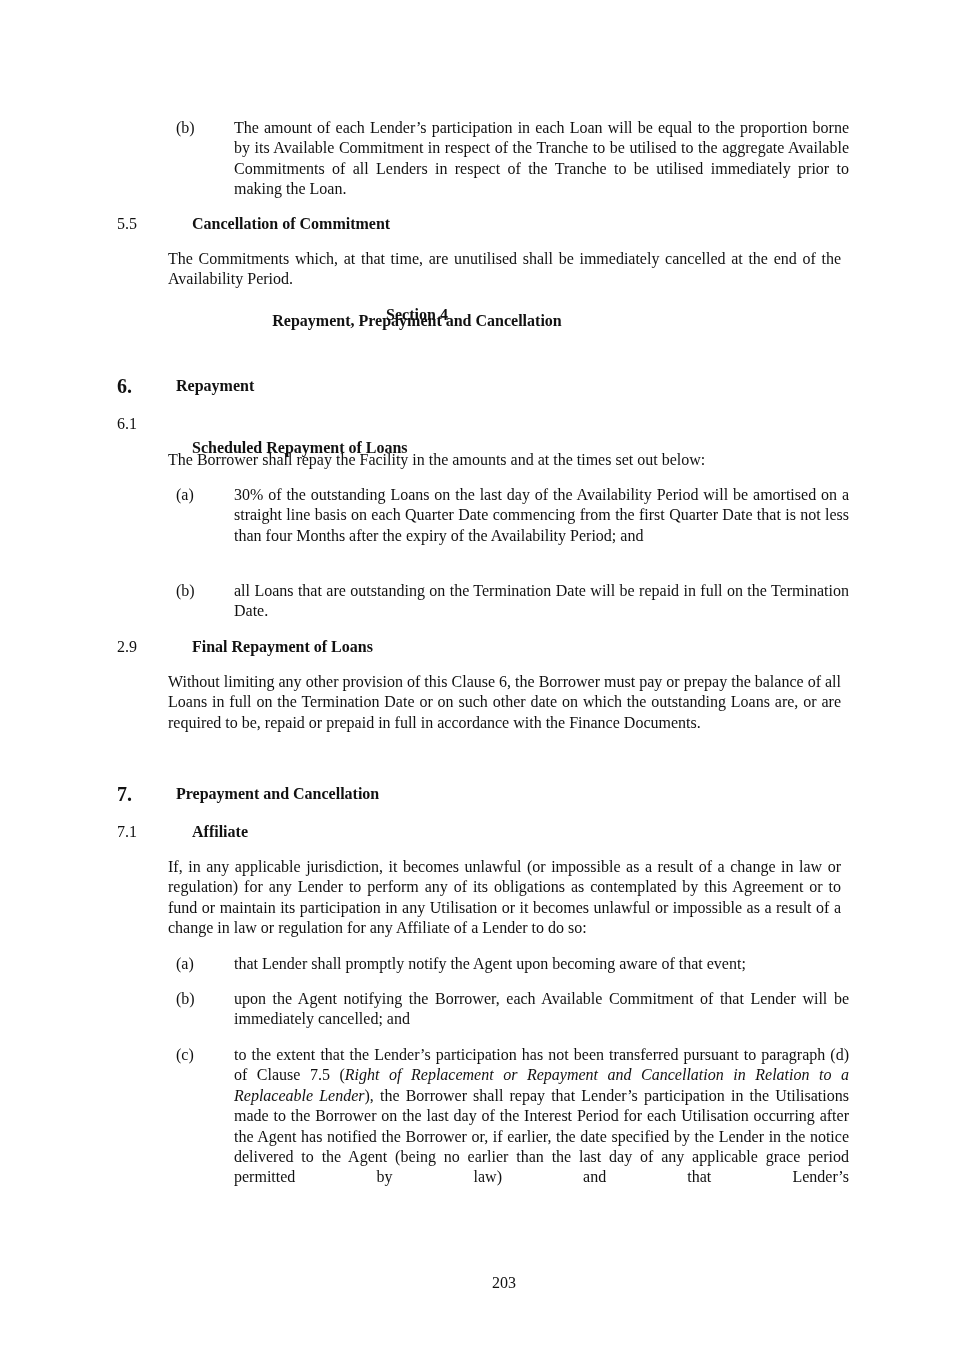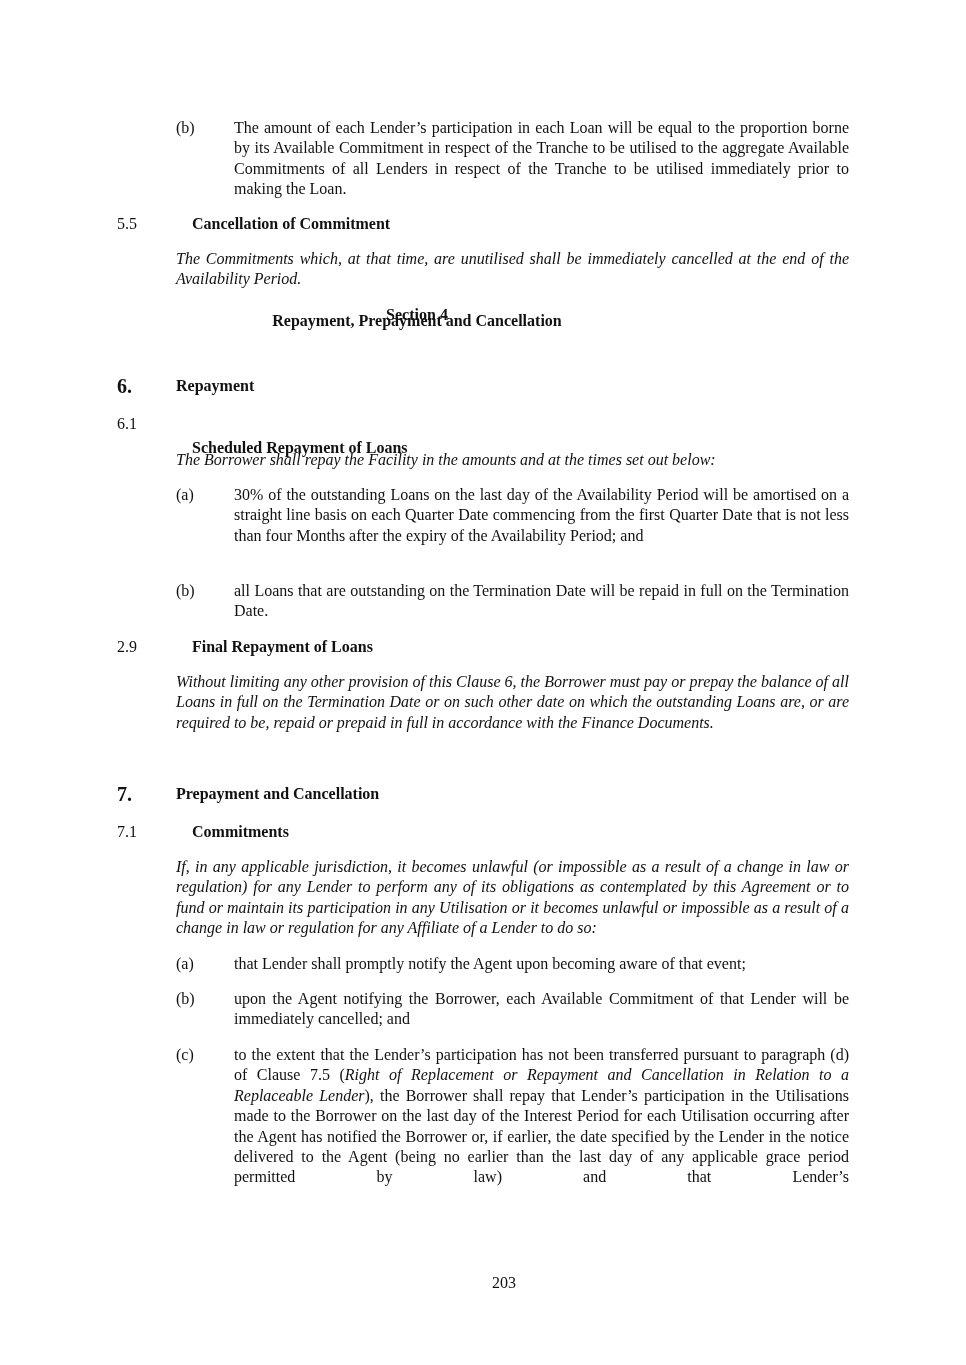--- a/index.html
+++ b/index.html
@@ -3,21 +3,21 @@
 <meta charset="utf-8">
 <style>
   html, body { margin: 0; padding: 0; background: #ffffff; }
   body {
     width: 966px; height: 1365px; position: relative; overflow: hidden;
     font-family: "Liberation Serif", "DejaVu Serif", serif;
     color: #111111; font-size: 16px; line-height: 20.4px;
   }
   .num { position: absolute; left: 117px; }
   .head { position: absolute; left: 192px; font-weight: bold; }
-  .para { position: absolute; left: 176px; width: 673px; text-align: justify; font-style: italic; }
+  .para { position: absolute; left: 168px; width: 673px; text-align: justify; }
   .lbl { position: absolute; left: 176px; }
   .sub { position: absolute; left: 234px; width: 615px; text-align: justify; }
   .h1num { position: absolute; left: 117px; font-weight: bold; font-size: 20px; }
   .h1 { position: absolute; left: 176px; font-weight: bold; font-size: 16px; }
   .center { position: absolute; left: 0; width: 834px; text-align: center; font-weight: bold; }
   .pg { position: absolute; left: 0; width: 1008px; text-align: center; }
   .jl { text-align-last: justify; }
   i { font-style: italic; }
 </style>
 </head>
@@ -49,21 +49,21 @@
   <div class="sub" style="top:581px;">all Loans that are outstanding on the Termination Date will be repaid in full on the Termination Date.</div>
 
   <div class="num" style="top:637px;">2.9</div>
   <div class="head" style="top:637px;">Final Repayment of Loans</div>
   <div class="para" style="top:672px;">Without limiting any other provision of this Clause 6, the Borrower must pay or prepay the balance of all Loans in full on the Termination Date or on such other date on which the outstanding Loans are, or are required to be, repaid or prepaid in full in accordance with the Finance Documents.</div>
 
   <div class="h1num" style="top:784px;">7.</div>
   <div class="h1" style="top:784px;">Prepayment and Cancellation</div>
 
   <div class="num" style="top:822px;">7.1</div>
-  <div class="head" style="top:822px;">Commitments</div>
+  <div class="head" style="top:822px;">Affiliate</div>
   <div class="para" style="top:857px;">If, in any applicable jurisdiction, it becomes unlawful (or impossible as a result of a change in law or regulation) for any Lender to perform any of its obligations as contemplated by this Agreement or to fund or maintain its participation in any Utilisation or it becomes unlawful or impossible as a result of a change in law or regulation for any Affiliate of a Lender to do so:</div>
 
   <div class="lbl" style="top:954px;">(a)</div>
   <div class="sub" style="top:954px;">that Lender shall promptly notify the Agent upon becoming aware of that event;</div>
 
   <div class="lbl" style="top:989px;">(b)</div>
   <div class="sub" style="top:989px;">upon the Agent notifying the Borrower, each Available Commitment of that Lender will be immediately cancelled; and</div>
 
   <div class="lbl" style="top:1045px;">(c)</div>
   <div class="sub jl" style="top:1045px;"><span>to the extent that the Lender’s participation has not been transferred pursuant to paragraph (d) of Clause 7.5 (</span><i>Right of Replacement or Repayment and Cancellation in Relation to a Replaceable Lender</i><span>), the Borrower shall repay that Lender’s participation in the Utilisations made to the Borrower on the last day of the Interest Period for each Utilisation occurring after the Agent has notified the Borrower or, if earlier, the date specified by the Lender in the notice delivered to the Agent (being no earlier than the last day of any applicable grace period permitted by law) and that Lender’s</span></div>

